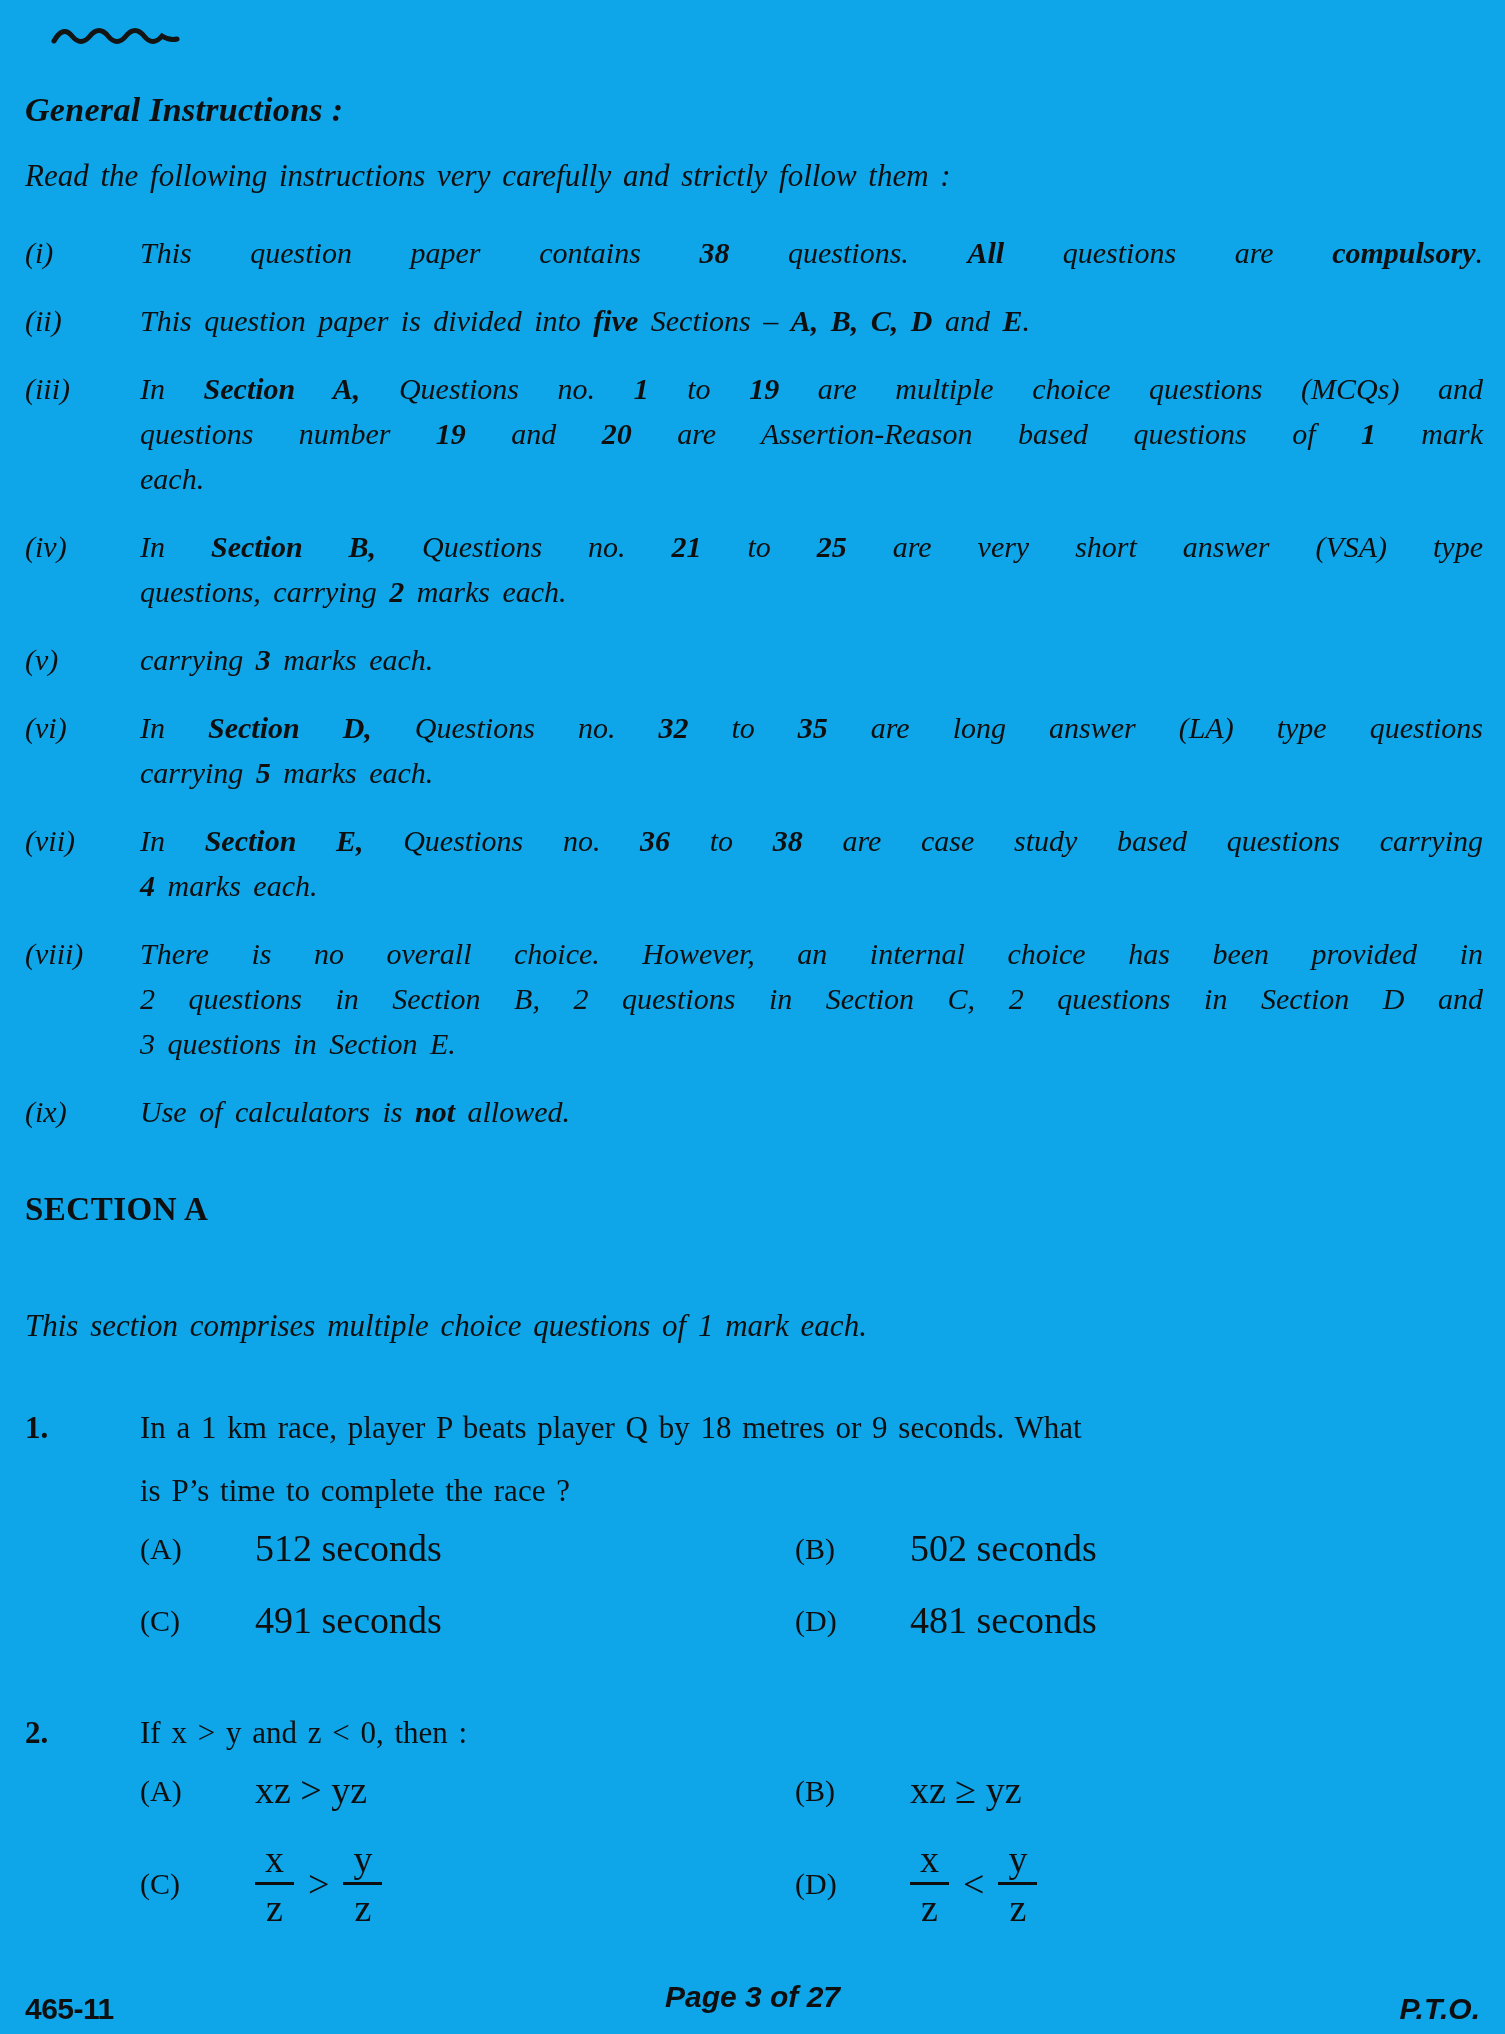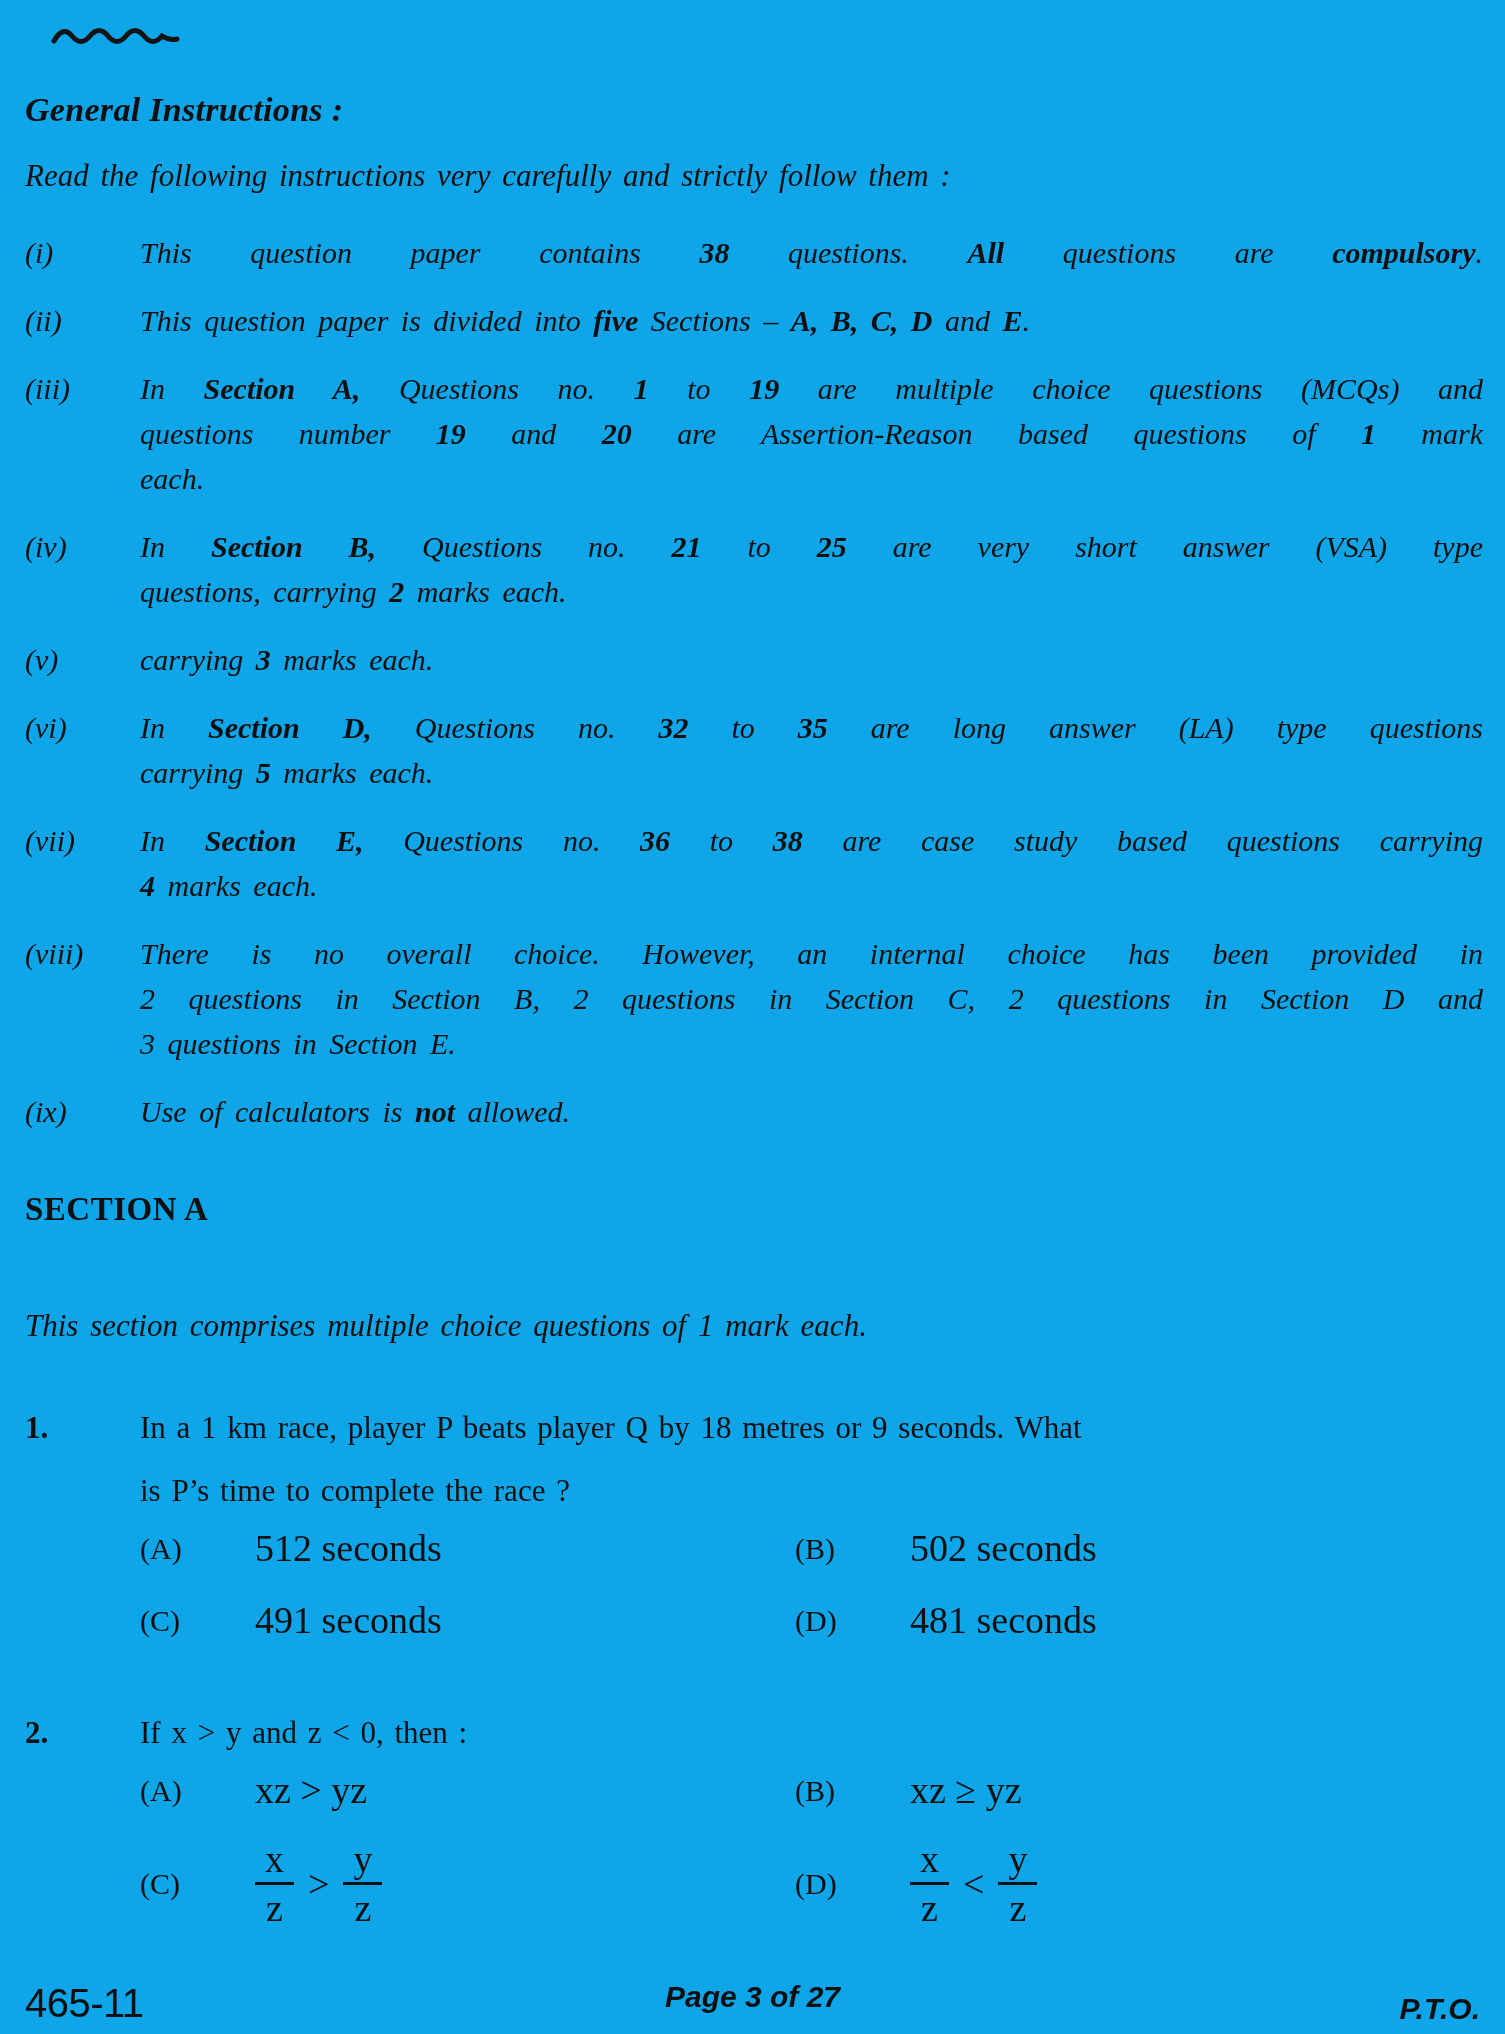--- a/index.html
+++ b/index.html
@@ -83,21 +83,21 @@
   .fnum { line-height:38px; padding:0 10px 4px; border-bottom:3px solid #0f0f0f; }
   .fden { line-height:38px; padding-top:4px; }
   .rel  { margin:0 14px; line-height:38px; }
 
   .footer {
     position:absolute; left:25px; right:25px; bottom:8px; height:40px;
   }
   .f-left {
     position:absolute; left:0; bottom:0;
     font-family:"Liberation Sans", "DejaVu Sans", sans-serif;
-    font-size:40px; font-weight:normal; letter-spacing:-0.5px;
+    font-size:30px; font-weight:bold; letter-spacing:-0.5px;
   }
   .f-center {
     position:absolute; left:50%; bottom:12px; transform:translateX(-50%);
     font-family:"Liberation Sans", "DejaVu Sans", sans-serif;
     font-size:30px; font-weight:bold; font-style:italic;
   }
   .f-right {
     position:absolute; right:0; bottom:0;
     font-family:"Liberation Sans", "DejaVu Sans", sans-serif;
     font-size:30px; font-weight:bold; font-style:italic;

